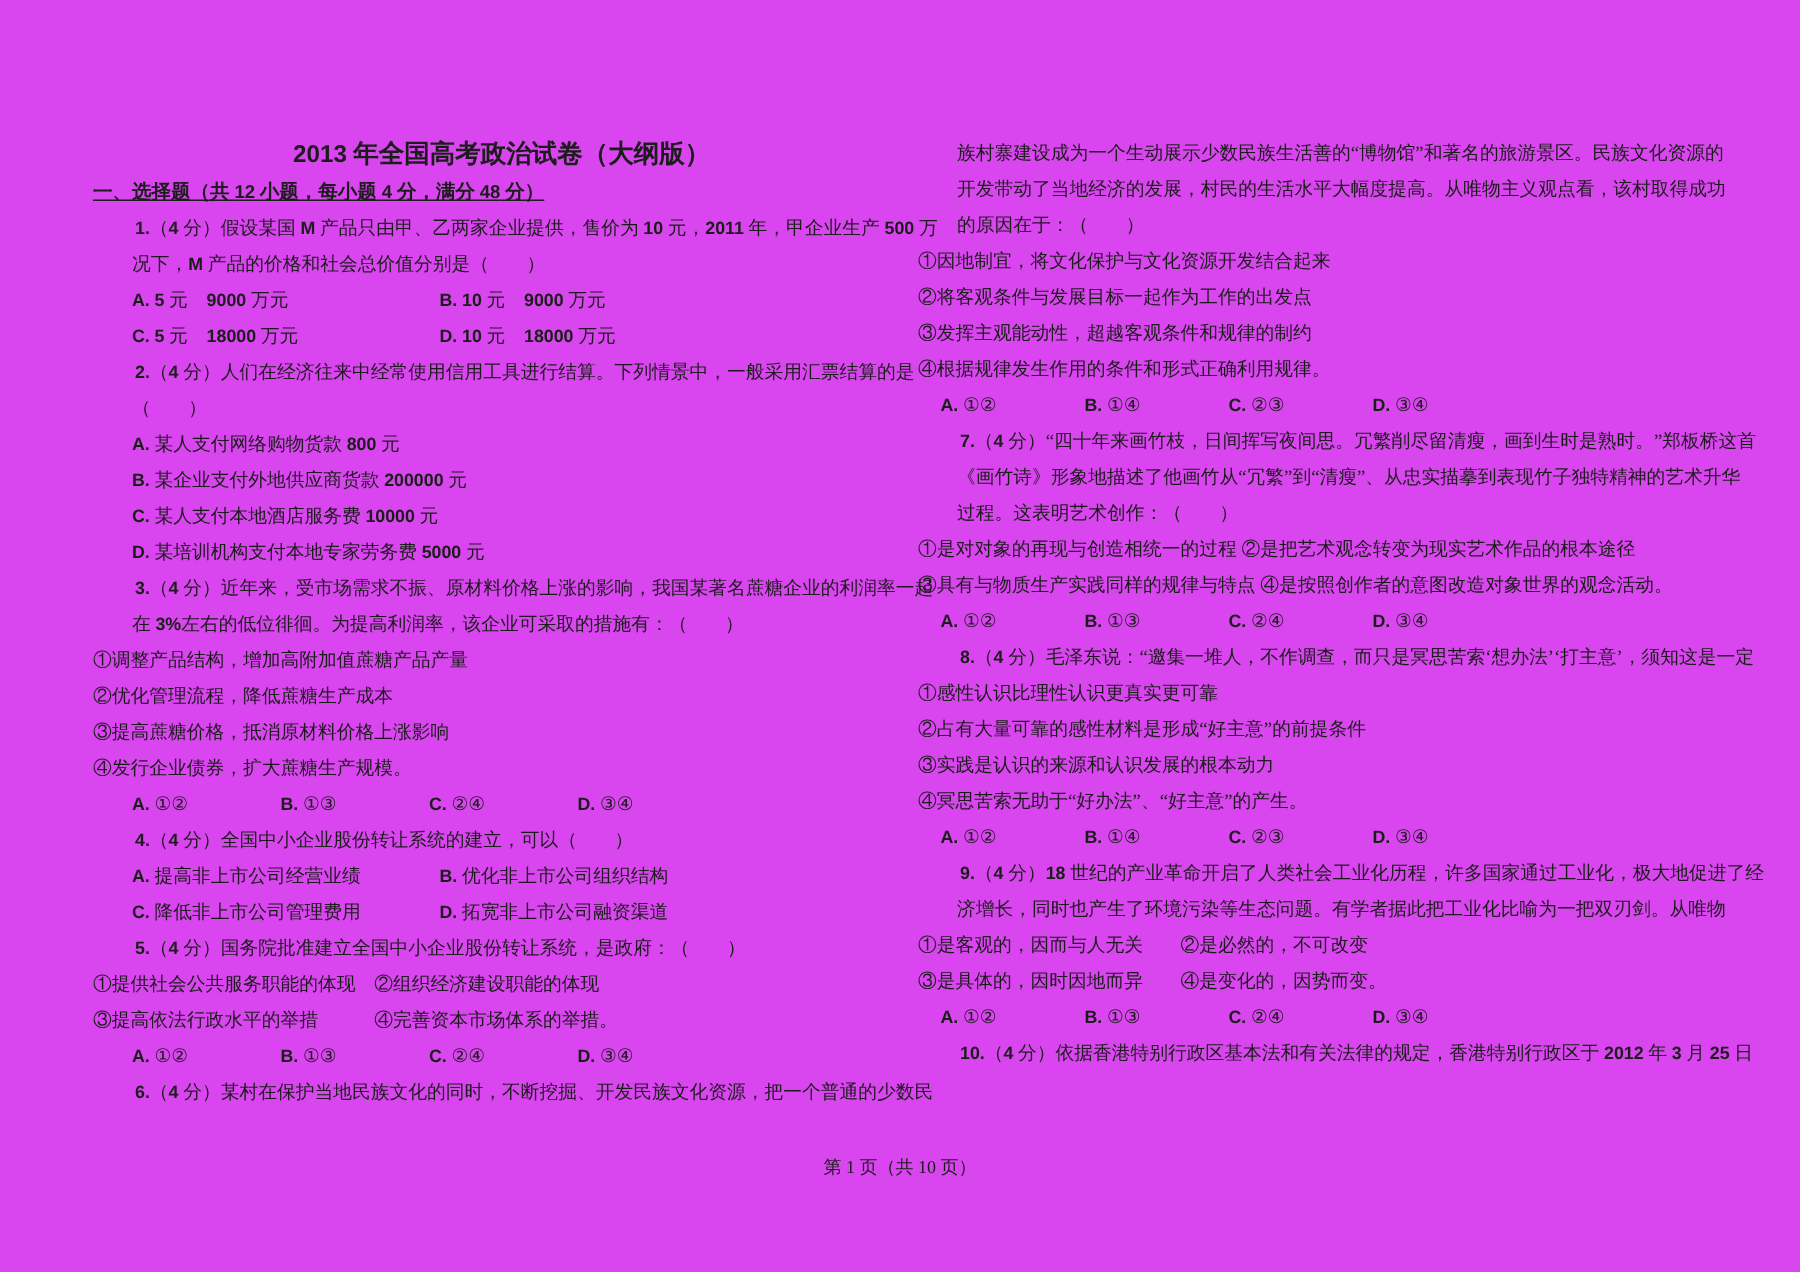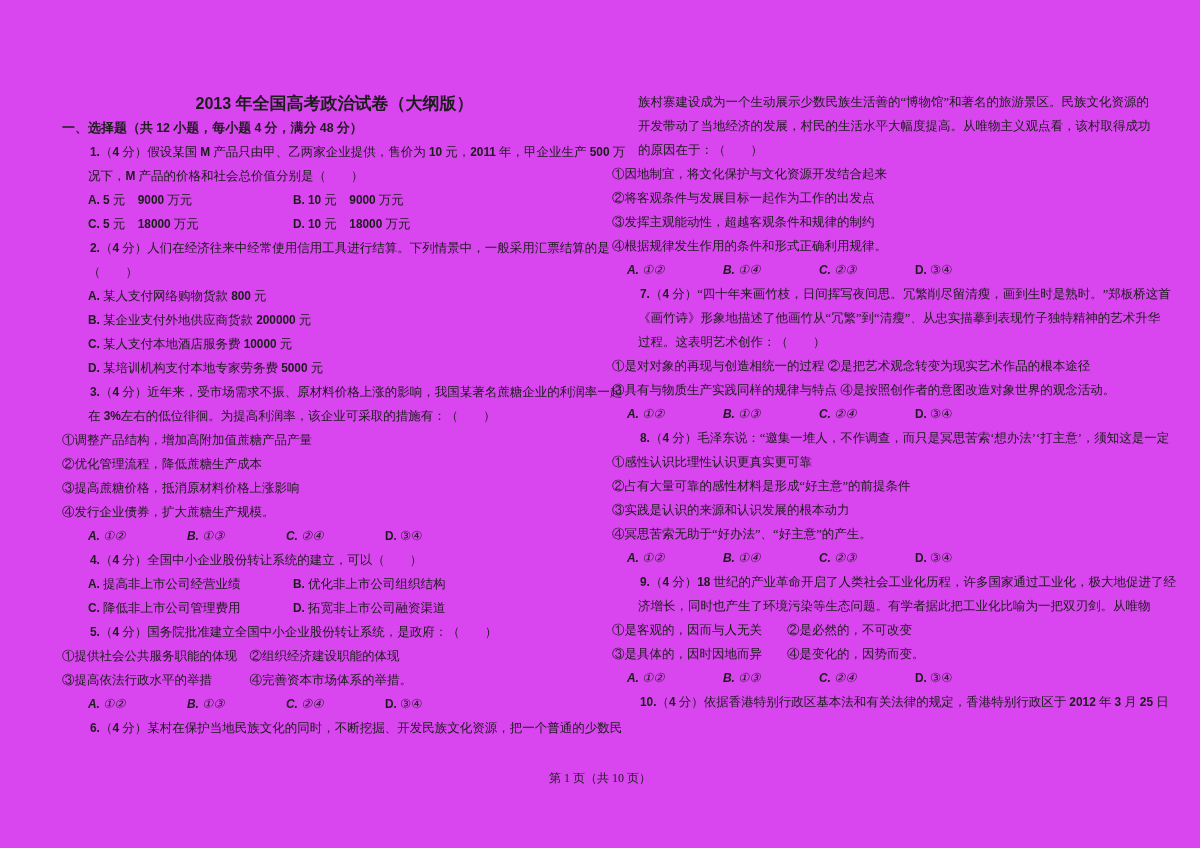--- a/index.html
+++ b/index.html
@@ -23,29 +23,29 @@
     font-family:"Liberation Sans","DejaVu Sans",sans-serif;
     font-weight:bold;
     font-size:0.95em;
   }
   .line.title{
     font-size:17px;font-weight:bold;
     text-align:center;
     height:26px;line-height:26px;
     white-space:nowrap;
   }
-  .line.section{font-weight:bold;font-size:13px;}
+  .line.section{font-weight:bold;font-size:13px;text-decoration:underline;}
   .line.q{padding-left:8px;margin-left:20px;}
   .line.cont{padding-left:26px;}
   .line.opt{padding-left:26px;}
   .line.optrow{padding-left:26px;}
   .col-right .line.optrow{padding-left:15px;}
   .optrow .part{display:inline-block;white-space:pre;}
   .opts2 .part:not(:last-child){width:205px;}
-  .opts4 .part:not(:last-child){width:99px;font-style:italic;}
+  .opts4 .part:not(:last-child){width:99px;}
   .col-right .opts4 .part:not(:last-child){width:96px;}
   .footer{
     position:absolute;top:770px;left:0;width:100%;
     text-align:center;
     font-size:12px;
     white-space:pre;
   }
 </style>
 </head>
 <body>

